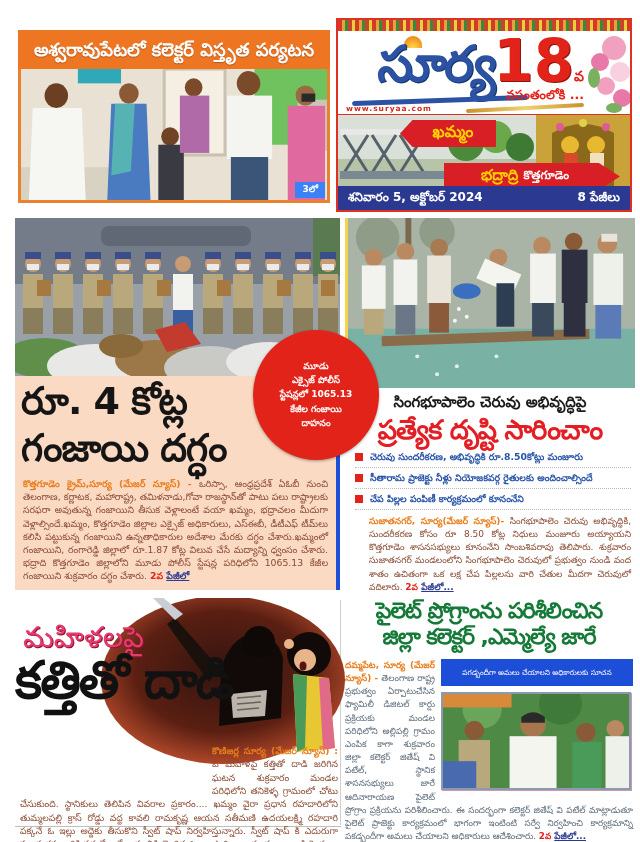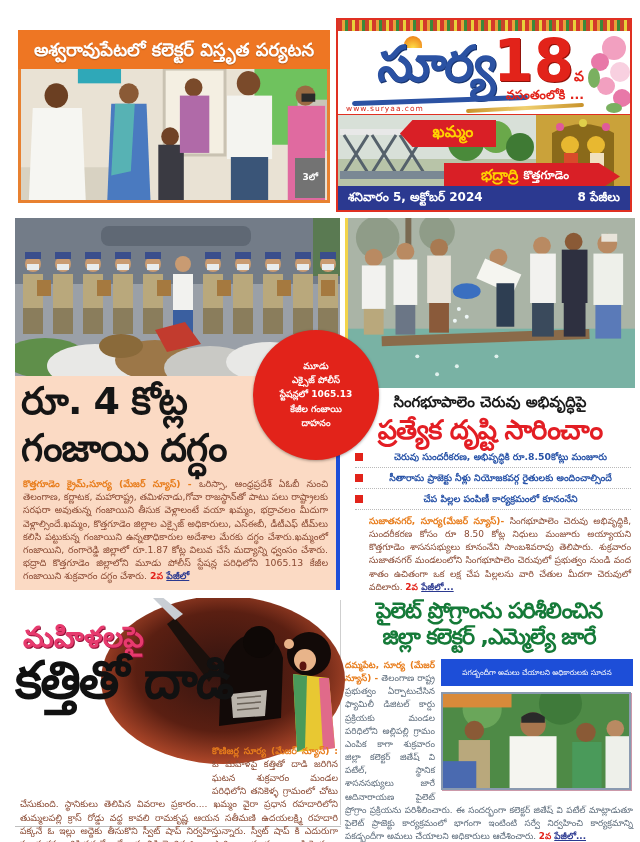--- a/index.html
+++ b/index.html
@@ -13,22 +13,22 @@
   
   .tl-article { position:absolute; left:18px; top:30px; width:312px; }
   .tl-banner {
     background:#ee7623; color:#fff; font-weight:800; font-size:18px;
     text-align:center; padding:10px 4px 9px; line-height:1.1;
     text-shadow:0 1px 1px rgba(0,0,0,.25);
   }
   .tl-photo { position:relative; height:134px; border:3px solid #e88130; border-top:none; background:#e9e2d4; }
   .tl-photo svg { display:block; width:100%; height:100%; }
   .photo-badge {
-    position:absolute; right:2px; bottom:2px; background:#737373; color:#fff;
-    font-size:9px; font-weight:bold; padding:14px 7px;
+    position:absolute; right:2px; bottom:2px; background:#3b82f6; color:#fff;
+    font-size:9px; font-weight:bold; padding:2px 7px;
   }
 
   
   .masthead { position:absolute; left:336px; top:18px; width:296px; height:194px; border:2px solid #e03022; background:#fff; }
   .garland {
     height:12px;
     background:
       repeating-linear-gradient(90deg,#d43a2a 0 4px,#e8a03a 4px 7px,#3a8a3a 7px 10px,#c8442a 10px 14px,#e8d03a 14px 17px);
     border-bottom:1px solid #fff;
   }
@@ -39,21 +39,21 @@
   }
   .logo {
     position:absolute; left:6px; top:6px; width:185px; text-align:center;
     font-size:50px; font-weight:900; color:#2b52a3; line-height:1.05;
     text-shadow:1px 1px 0 #16336e; transform:skewX(-4deg); letter-spacing:-2px;
   }
   .logo-underline {
     position:absolute; left:14px; top:66px; width:176px; height:5px;
     background:#2b52a3; border-radius:3px; transform:rotate(-2deg);
   }
-  .website { position:absolute; left:8px; top:72px; font-size:7.5px; font-weight:normal; color:#d62a1e; letter-spacing:1px; }
+  .website { position:absolute; left:8px; top:72px; font-size:7.5px; font-weight:bold; color:#d62a1e; letter-spacing:1px; }
   .flowers { position:absolute; right:0; top:0; width:74px; height:82px; }
   .anniv { position:absolute; right:46px; top:2px; text-align:right; z-index:2; }
   .anniv-num { font-size:58px; font-weight:900; color:#e2231a; line-height:.95; text-shadow:1px 1px 0 #8f1008; }
   .anniv-suffix { font-size:14px; font-weight:bold; color:#e2231a; }
   .anniv-line { font-size:12.5px; font-weight:800; color:#e2231a; margin-top:-2px; white-space:nowrap; }
   .anniv-gold { width:118px; height:4px; margin-left:auto; margin-top:1px; border-radius:2px;
     background:linear-gradient(90deg,#c8922a,#f0d070,#c8922a); transform:rotate(-3deg); }
 
   .edition-strip { position:relative; height:72px; overflow:hidden; border-top:1px solid #e03022; }
   .edition-strip svg { display:block; width:100%; height:100%; }
@@ -97,36 +97,36 @@
     box-shadow:0 1px 3px rgba(0,0,0,.35);
   }
   .red-badge span { font-size:9px; font-weight:bold; line-height:1.45; }
 
   
   .cheruvu { position:absolute; left:345px; top:218px; width:290px; }
   .cheruvu-photo { position:relative; height:170px; background:#aab4a6; border-left:3px solid #f3d44a; }
   .cheruvu-photo svg { display:block; width:100%; height:100%; }
   .cheruvu-kicker { margin-top:5px; text-align:center; font-size:15px; font-weight:800; color:#1a1a1a; }
   .cheruvu-h { text-align:center; font-size:27px; font-weight:900; color:#e31e24; line-height:1.05; margin-top:2px; letter-spacing:-1px; }
-  .bullets { list-style:none; margin:7px 4px 0 10px;text-align:center; }
+  .bullets { list-style:none; margin:7px 4px 0 10px; }
   .bullets li {
     position:relative; padding:0 0 3px 15px; margin-bottom:4px; font-size:9.3px; font-weight:bold;
     color:#2853a8; border-bottom:1px dotted #b9b9b9;
   }
   .bullets li .sq { position:absolute; left:0; top:2px; width:8px; height:8px; background:#e2231a; }
   .cheruvu-body { margin:5px 4px 0 24px; font-size:9px; line-height:1.45; text-align:justify; color:#8a4a33; }
 
   
   .vrule { position:absolute; left:340px; top:600px; width:1px; height:225px; background:#cfcfcf; }
 
   
   .knife { position:absolute; left:15px; top:598px; width:326px; height:240px; }
   .knife-art { position:absolute; left:86px; top:0; width:250px; height:168px; z-index:1; }
   .knife-art svg { display:block; width:100%; height:100%; }
-  .knife-kicker { position:absolute; left:8px; top:22px; z-index:2; font-size:29px; font-weight:700; color:#e73a6e; text-shadow:1px 1px 0 #8f1035; }
+  .knife-kicker { position:absolute; left:8px; top:22px; z-index:2; font-size:29px; font-weight:400; color:#e73a6e; text-shadow:1px 1px 0 #8f1035; }
   .knife-h { position:absolute; left:0; top:56px; z-index:2; font-size:52px; font-weight:900; color:#111; letter-spacing:-2px; line-height:1; }
   .knife-body { position:absolute; left:5px; top:146px; width:318px; z-index:2; font-size:9.2px; line-height:1.45; text-align:justify; color:#8a4a33; }
   .knife-spacer { float:left; width:192px; height:44px; }
   .knife-rule { position:absolute; left:0; top:228px; width:326px; height:1px; background:#bfbfbf; }
 
   
   .pilot { position:absolute; left:345px; top:598px; width:288px; }
   .pilot-h { text-align:center; font-size:22px; font-weight:900; color:#157a38; line-height:1.2; letter-spacing:-1px; }
   .pilot-wrap { margin-top:8px; font-size:8.8px; line-height:1.5; text-align:justify; color:#5c6b7a; }
   .pilot-float { float:right; width:192px; margin:0 0 4px 6px; }

